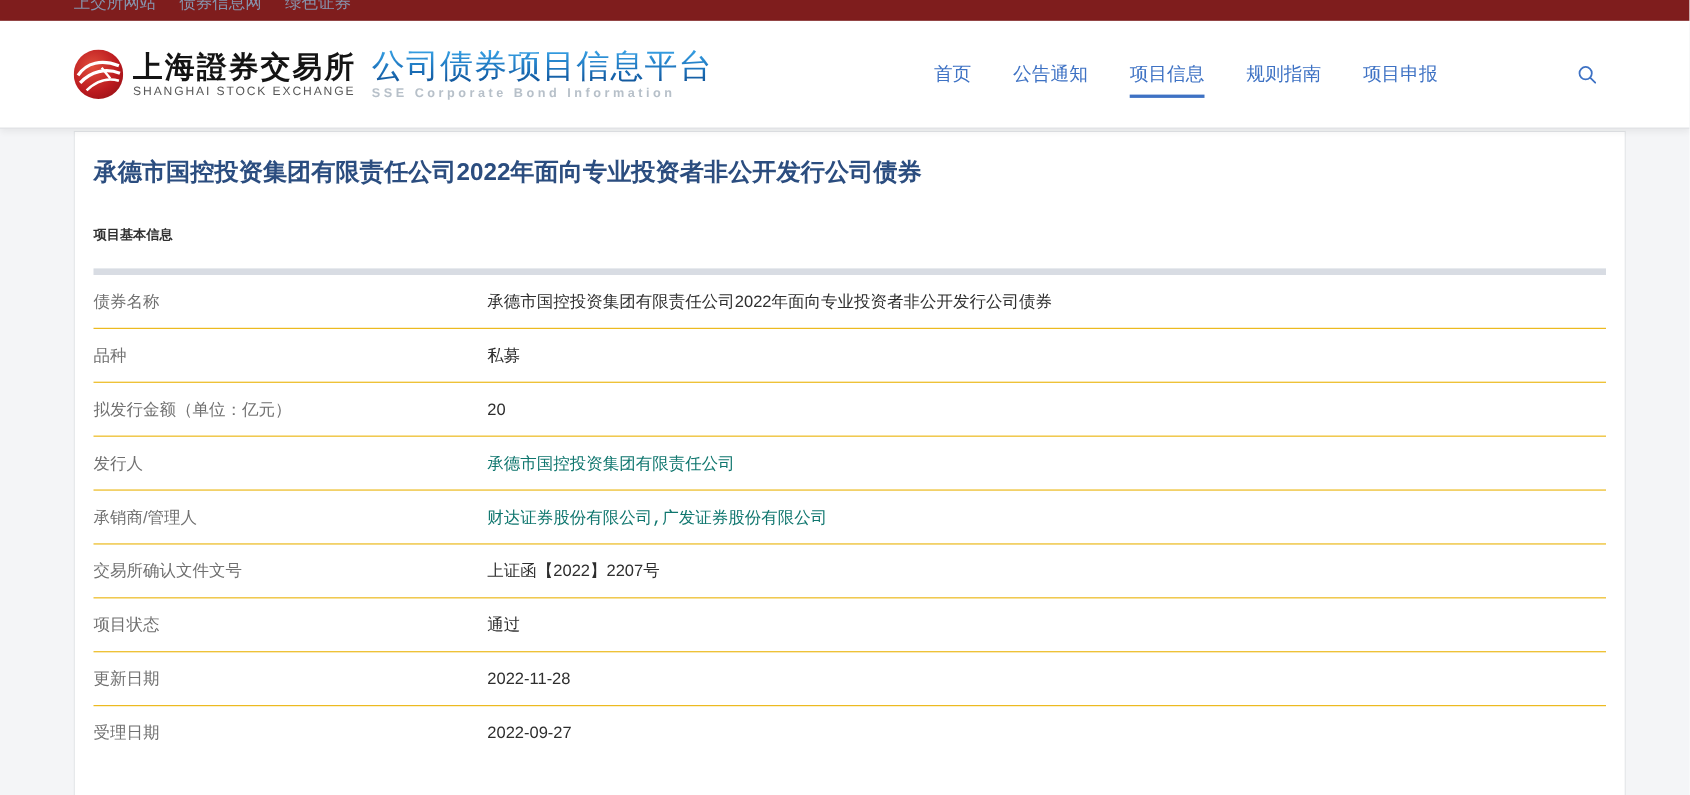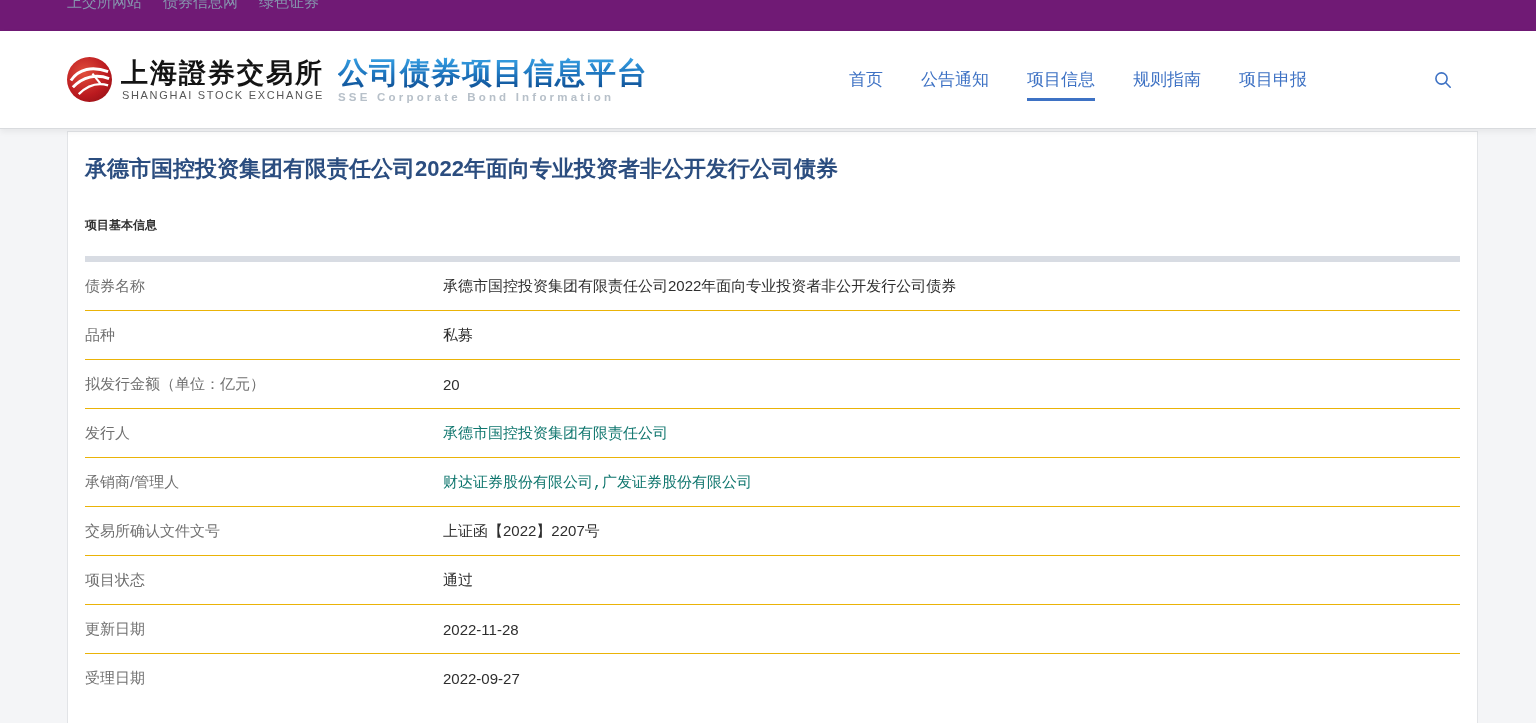--- a/index.html
+++ b/index.html
@@ -1,36 +1,36 @@
 <!DOCTYPE html>
 <html><head>
 <meta charset="utf-8">
 <style>
   * { margin:0; padding:0; box-sizing:border-box; }
   html,body { width:1536px; height:723px; overflow:hidden; }
   body { font-family:"Liberation Sans","DejaVu Sans",sans-serif; background:#f4f5f7; }
 
   
-  .topbar { height:31px; background:#701a75; overflow:hidden; position:relative; }
+  .topbar { height:19px; background:#7f1d1d; overflow:hidden; position:relative; }
   .topbar-links { display:flex; gap:21px; margin-left:67px; margin-top:-7px;
                   font-size:15px; color:#8694ad; white-space:nowrap; }
   .topbar-link { cursor:pointer; }
 
   
   .header { height:98px; background:#ffffff; display:flex; align-items:center;
             padding-left:67px; padding-right:83px; border-bottom:1px solid #d9dbde;
             box-shadow:0 3px 6px rgba(0,0,0,0.06); position:relative; z-index:5; }
   .brand { display:flex; align-items:center; }
   .logo-disc { width:45px; height:45px; flex:0 0 45px; }
-  .brand-text { display:flex; flex-direction:column; margin-left:9px;text-align:right; }
+  .brand-text { display:flex; flex-direction:column; margin-left:9px; }
   .brand-cn { font-family:"Liberation Serif","DejaVu Serif",serif; font-weight:bold;
               font-size:27px; line-height:30px; color:#141414; letter-spacing:2px; }
   .brand-en { font-size:11px; color:#575757; letter-spacing:1.7px; margin-top:1px; }
   .platform { display:flex; flex-direction:column; margin-left:14px; }
-  .platform-cn { font-size:30px; line-height:32px; font-weight:bold; letter-spacing:1px;
+  .platform-cn { font-size:30px; line-height:32px; font-weight:normal; letter-spacing:1px;
                  color:#1a6ab5; }
   @supports ((-webkit-background-clip:text) or (background-clip:text)) {
     .platform-cn { background:linear-gradient(180deg,#38a2e5 0%,#1d74bd 55%,#0f5094 100%);
                    -webkit-background-clip:text; background-clip:text; color:transparent; }
   }
   .platform-en { font-size:11.5px; font-weight:bold; color:#b7c0c9; letter-spacing:3.2px; margin-top:2px; }
 
   .nav { margin-left:auto; display:flex; align-items:center; gap:38px; }
   .nav-item { font-size:17px; color:#3e72c4; cursor:pointer; position:relative;
               white-space:nowrap; padding:2px 0; }

